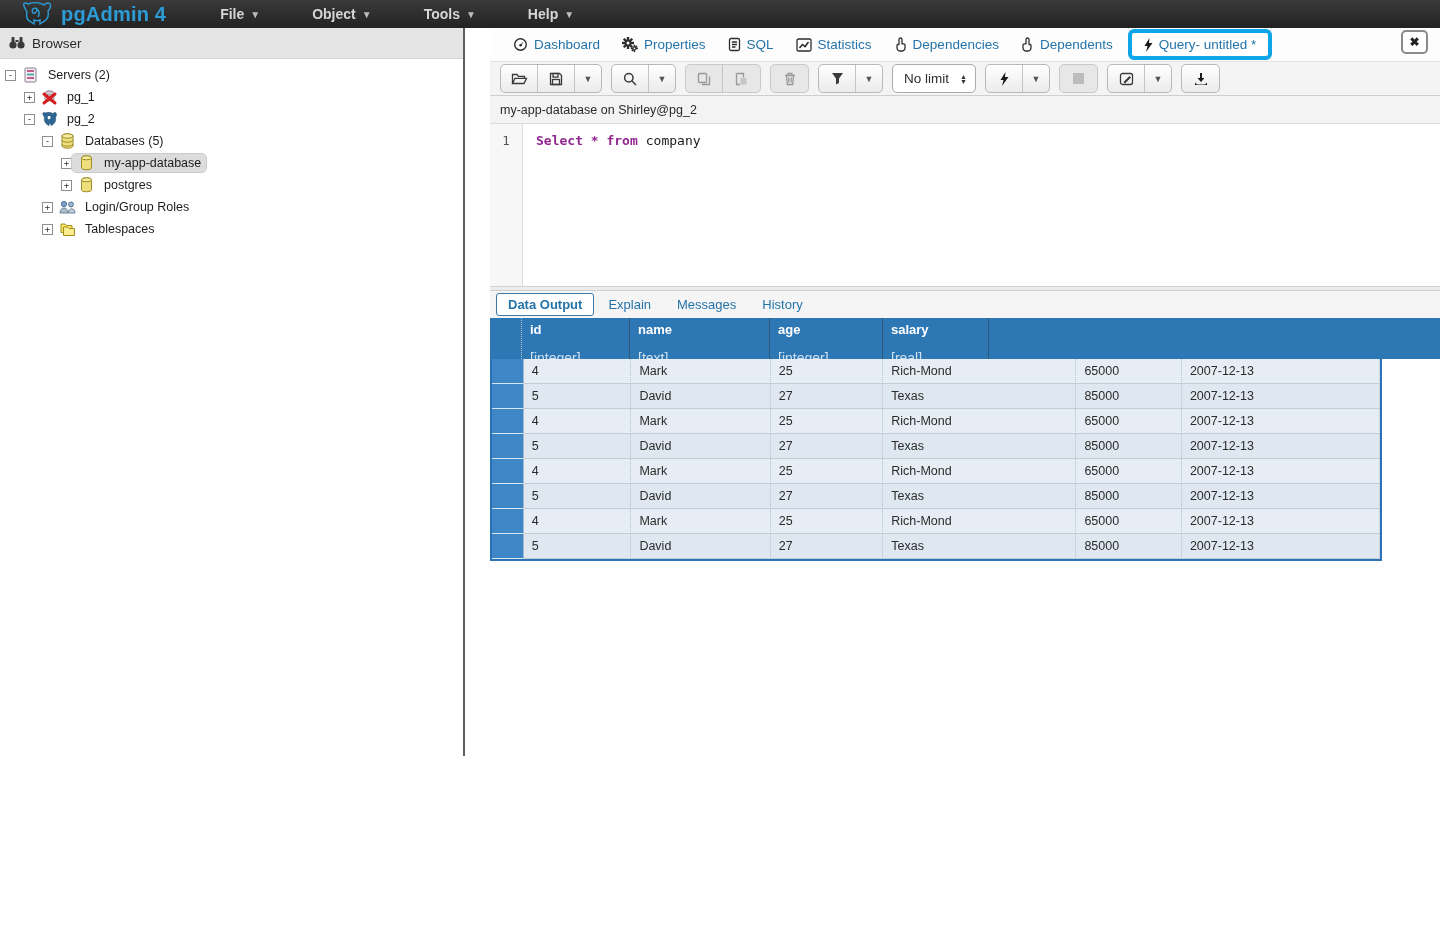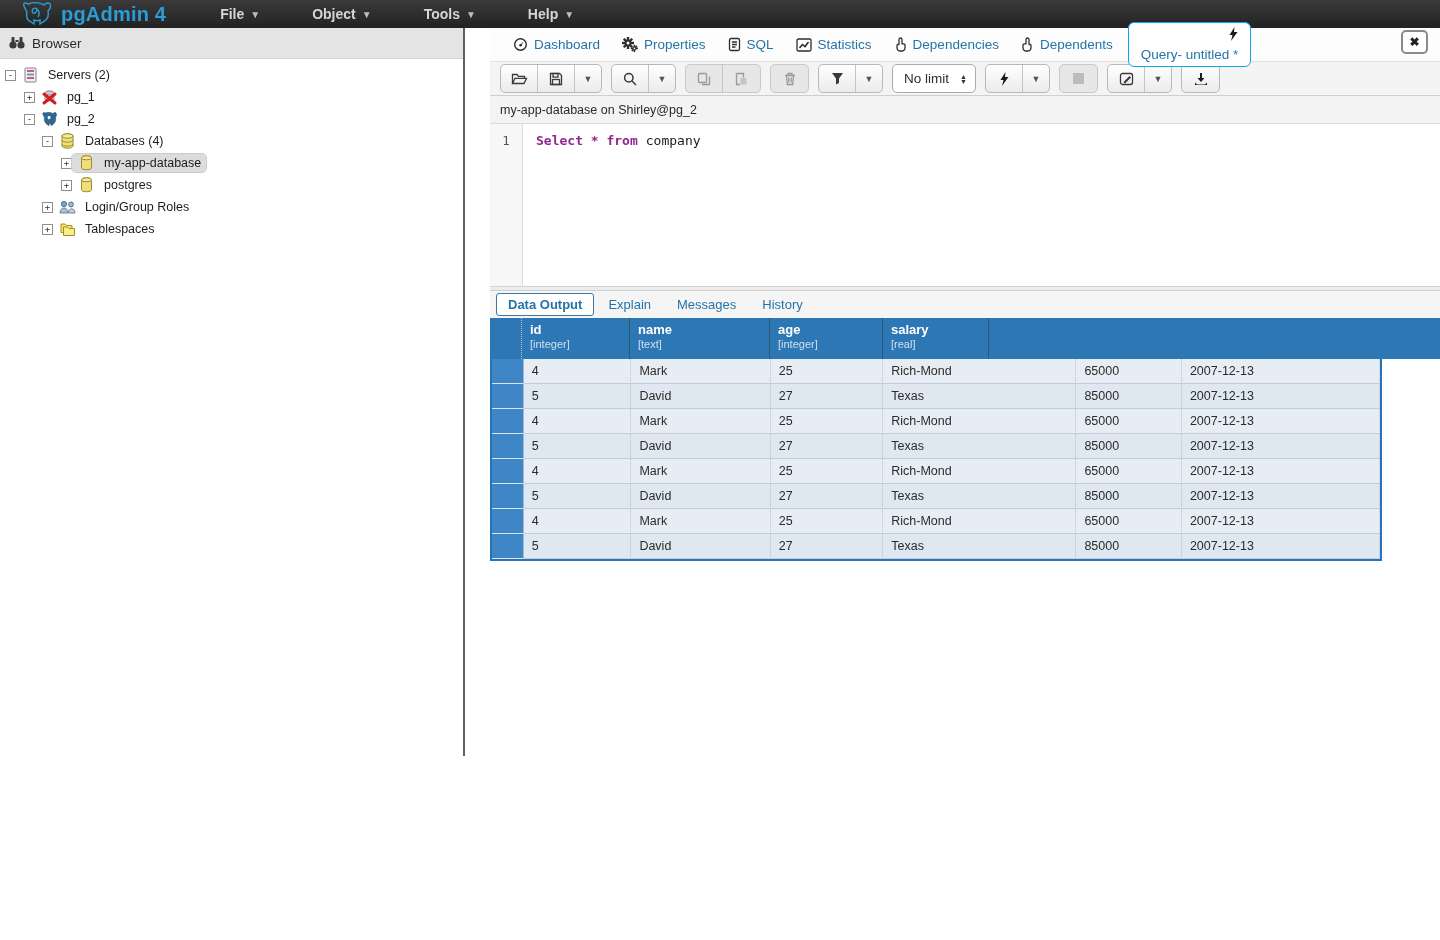--- a/index.html
+++ b/index.html
@@ -37,22 +37,22 @@
   .sel-wrap { display:flex; align-items:center; }
   .ind0 { padding-left:5px; } .ind1 { padding-left:24px; }
   .ind2 { padding-left:42px; } .ind3 { padding-left:61px; }
 
   
   .tabbar { height:33px; display:flex; align-items:center; padding-left:12px;
     background:#fdfdfd; position:relative; }
   .mtab { display:flex; align-items:flex-end; gap:6px; color:#2574a9; font-size:13.5px;
     padding:5px 11px; cursor:default; white-space:nowrap; }
   .mtab .ticon { color:#333; display:flex; }
-  .mtab.active { border:1px solid #0ea5e9; border-radius:6px; background:#fff;
-    padding:4px 12px; margin:0 4px;flex-direction:column; }
+  .mtab.active { border:4px solid #0ea5e9; border-radius:6px; background:#fff;
+    padding:4px 12px; margin:0 4px; }
   .tab-close { position:absolute; right:12px; top:2px; width:27px; height:24px;
     border:2px solid #8a8a8a; border-radius:5px; background:#fff; display:flex;
     align-items:center; justify-content:center; font-size:12px; color:#222; font-weight:700; }
 
   
   .toolbar { height:35px; background:#f4f4f4; border-top:1px solid #e2e2e2;
     border-bottom:1px solid #cfcfcf; display:flex; align-items:center;
     gap:9px; padding:0 0 0 10px; }
   .btn-group { display:flex; border:1px solid #b8b8b8; border-radius:5px;
     overflow:hidden; background:linear-gradient(#ffffff,#ebebeb); }
@@ -90,21 +90,21 @@
     padding-left:6px; gap:2px; }
   .otab { color:#2574a9; font-size:13px; padding:3px 12px; cursor:default; }
   .otab.active { background:#fff; border:1px solid #3d78a8; border-radius:3px;
     font-weight:700; padding:3px 11px; }
 
   
   .grid { flex:1; overflow:hidden; }
   .ghead { display:flex; height:41px; background:#2e77b5; }
   .hcell { border-right:1px solid rgba(40,30,10,.35); padding:4px 0 0 8px; color:#fff; }
   .hcell .cname { font-size:13px; font-weight:700; }
-  .hcell .ctype { font-size:11px; color:#cfe0ef; margin-top:1px; }
+  .hcell .ctype { font-size:14px; color:#cfe0ef; margin-top:13px; }
   .hfill { flex:1; border-right:none; }
   .gbody { width:892px; border:2px solid #2b73b8; border-top:none; }
   .grow { display:flex; height:25px; }
   .grow.odd  .dcell { background:#e7edf4; }
   .grow.even .dcell { background:#dfe7f0; }
   .gcell { border-right:1px dotted #b7c1cb; border-bottom:1px solid #c2ccd6;
     font-size:12.5px; color:#2b2b2b; display:flex; align-items:center; padding-left:8px; }
   .c-gutter { width:32px; padding-left:0; }
   .ghead .c-gutter { background:#2e77b5; }
   .grow  .c-gutter { background:#3f86c6; border-right:1px solid #9fb9d4;
@@ -202,21 +202,21 @@
 
       <div class="tree-row ind2">
         <span class="expander">-</span>
         <span class="tree-icon">
           <svg width="15" height="16" viewBox="0 0 15 16">
             <path d="M2 3 a5.5 2.2 0 0 1 11 0 v10 a5.5 2.2 0 0 1 -11 0 Z" fill="#efdf7c" stroke="#9c8a28"></path>
             <ellipse cx="7.5" cy="3" rx="5.5" ry="2.2" fill="#f6ec9e" stroke="#9c8a28"></ellipse>
             <path d="M2 7 a5.5 2.2 0 0 0 11 0 M2 11 a5.5 2.2 0 0 0 11 0" fill="none" stroke="#9c8a28"></path>
           </svg>
         </span>
-        <span class="tree-label">Databases (4)</span>
+        <span class="tree-label">Databases (5)</span>
       </div>
 
       <div class="tree-row ind3 selected">
         <span class="expander">+</span>
         <span class="sel-wrap">
           <span class="tree-icon">
             <svg width="13" height="16" viewBox="0 0 13 16">
               <path d="M1.5 2.8 a5 2 0 0 1 10 0 v10 a5 2 0 0 1 -10 0 Z" fill="#efdf7c" stroke="#9c8a28"></path>
               <ellipse cx="6.5" cy="2.8" rx="5" ry="2" fill="#f6ec9e" stroke="#9c8a28"></ellipse>
             </svg>

